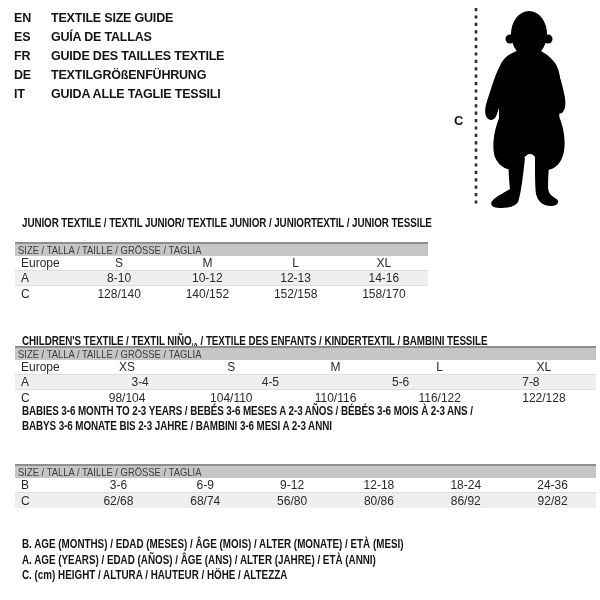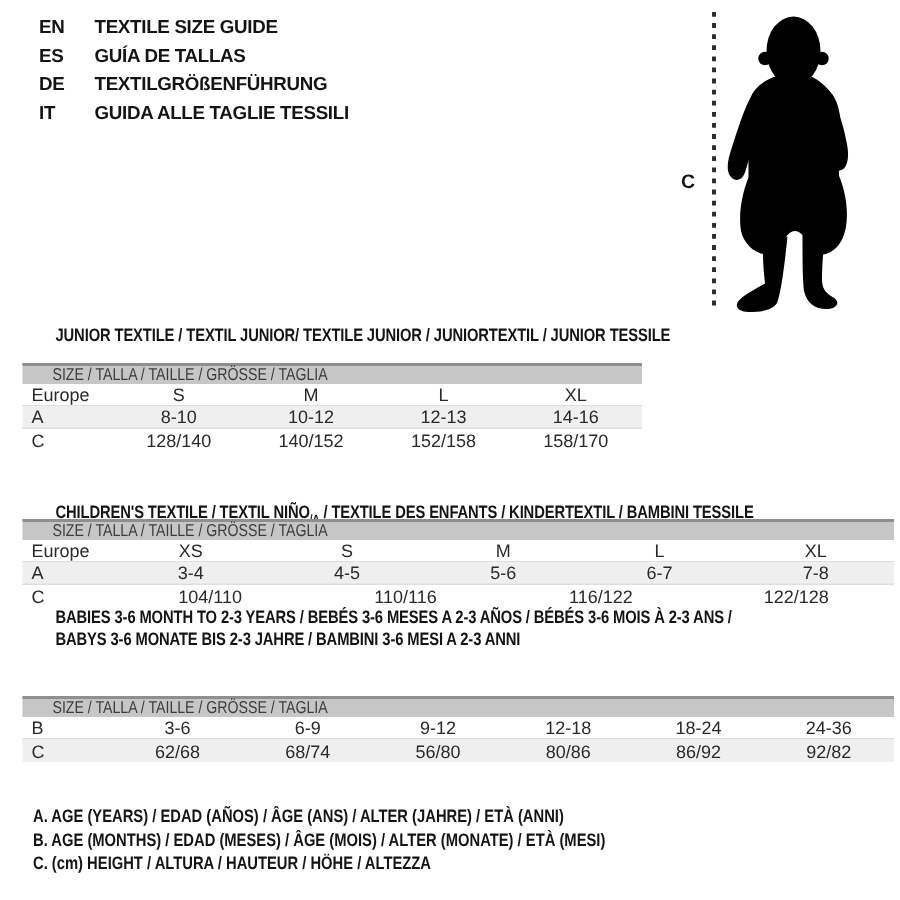--- a/index.html
+++ b/index.html
@@ -3,41 +3,41 @@
 <meta charset="utf-8">
 <style>
   * { margin:0; padding:0; box-sizing:border-box; }
   html,body { background:#fff; }
   .page {
     position:relative; width:600px; height:600px; background:#ffffff;
     font-family:"Liberation Sans", sans-serif; color:#141414; overflow:hidden;
   }
 
   
-  .lang-block { position:absolute; left:26px; top:9px; }
+  .lang-block { position:absolute; left:14px; top:9px; }
   .lang-row { display:flex; font-size:12.5px; font-weight:bold; line-height:19px; letter-spacing:-0.2px; }
   .lang-code { width:37px; }
 
   
   .figure { position:absolute; left:452px; top:4px; width:124px; height:206px; }
 
   
   .cond { display:inline-block; transform:scaleX(0.82); transform-origin:0 50%; white-space:nowrap; }
 
   
   .tbl-title {
     position:absolute; left:22px; font-size:12px; font-weight:bold;
-    letter-spacing:-0.1px; line-height:15px; white-space:nowrap;margin-left:15px;
+    letter-spacing:-0.1px; line-height:15px; white-space:nowrap;
   }
 
   
   .tbl { position:absolute; left:15px; }
   .size-bar {
     height:14px; background:#c6c6c6; border-top:2px solid #8f8f8f;
-    display:flex; align-items:center; padding-left:20px;
+    display:flex; align-items:center; padding-left:3px;
     font-size:11.5px; color:#3c3c3c; letter-spacing:0;
   }
   .trow {
     display:flex; height:15px; align-items:center;
     font-size:12px; color:#2a2a2a; border-bottom:1px solid #dedede;
   }
   .trow:last-child { border-bottom:none; }
   .trow.striped { background:#efefef; }
   .tlabel { width:60px; padding-left:6px; }
   .tcell { flex:1; text-align:center; }
@@ -58,20 +58,24 @@
 <div class="page">
 
   <div class="lang-block">
     <div class="lang-row">
       <span class="lang-code">EN</span>
       <span class="lang-title">TEXTILE SIZE GUIDE</span>
     </div>
     <div class="lang-row">
       <span class="lang-code">ES</span>
       <span class="lang-title">GUÍA DE TALLAS</span>
+    </div>
+    <div class="lang-row">
+      <span class="lang-code">FR</span>
+      <span class="lang-title">GUIDE DES TAILLES TEXTILE</span>
     </div>
     <div class="lang-row">
       <span class="lang-code">DE</span>
       <span class="lang-title">TEXTILGRÖßENFÜHRUNG</span>
     </div>
     <div class="lang-row">
       <span class="lang-code">IT</span>
       <span class="lang-title">GUIDA ALLE TAGLIE TESSILI</span>
     </div>
   </div>
@@ -137,25 +141,25 @@
       <span class="tcell">S</span>
       <span class="tcell">M</span>
       <span class="tcell">L</span>
       <span class="tcell">XL</span>
     </div>
     <div class="trow striped">
       <span class="tlabel">A</span>
       <span class="tcell">3-4</span>
       <span class="tcell">4-5</span>
       <span class="tcell">5-6</span>
-      <span class="tcell">6-7</span>
       <span class="tcell">7-8</span>
     </div>
     <div class="trow">
       <span class="tlabel">C</span>
+      <span class="tcell">98/104</span>
       <span class="tcell">104/110</span>
       <span class="tcell">110/116</span>
       <span class="tcell">116/122</span>
       <span class="tcell">122/128</span>
     </div>
   </div>
 
   <div class="tbl-title tt3">
     <div><span class="cond">BABIES 3-6 MONTH TO 2-3 YEARS / BEBÉS 3-6 MESES A 2-3 AÑOS / BÉBÉS 3-6 MOIS À 2-3 ANS /</span></div>
     <div><span class="cond">BABYS 3-6 MONATE BIS 2-3 JAHRE / BAMBINI 3-6 MESI A 2-3 ANNI</span></div>
@@ -178,18 +182,18 @@
       <span class="tcell">62/68</span>
       <span class="tcell">68/74</span>
       <span class="tcell">56/80</span>
       <span class="tcell">80/86</span>
       <span class="tcell">86/92</span>
       <span class="tcell">92/82</span>
     </div>
   </div>
 
   <div class="footnotes">
+    <div class="footnote"><span class="cond">B. AGE (MONTHS) / EDAD (MESES) / ÂGE (MOIS) / ALTER (MONATE) / ETÀ (MESI)</span></div>
     <div class="footnote"><span class="cond">A. AGE (YEARS) / EDAD (AÑOS) / ÂGE (ANS) / ALTER (JAHRE) / ETÀ (ANNI)</span></div>
-    <div class="footnote"><span class="cond">B. AGE (MONTHS) / EDAD (MESES) / ÂGE (MOIS) / ALTER (MONATE) / ETÀ (MESI)</span></div>
     <div class="footnote"><span class="cond">C. (cm) HEIGHT / ALTURA / HAUTEUR / HÖHE / ALTEZZA</span></div>
   </div>
 
 </div>
 
 </body></html>

